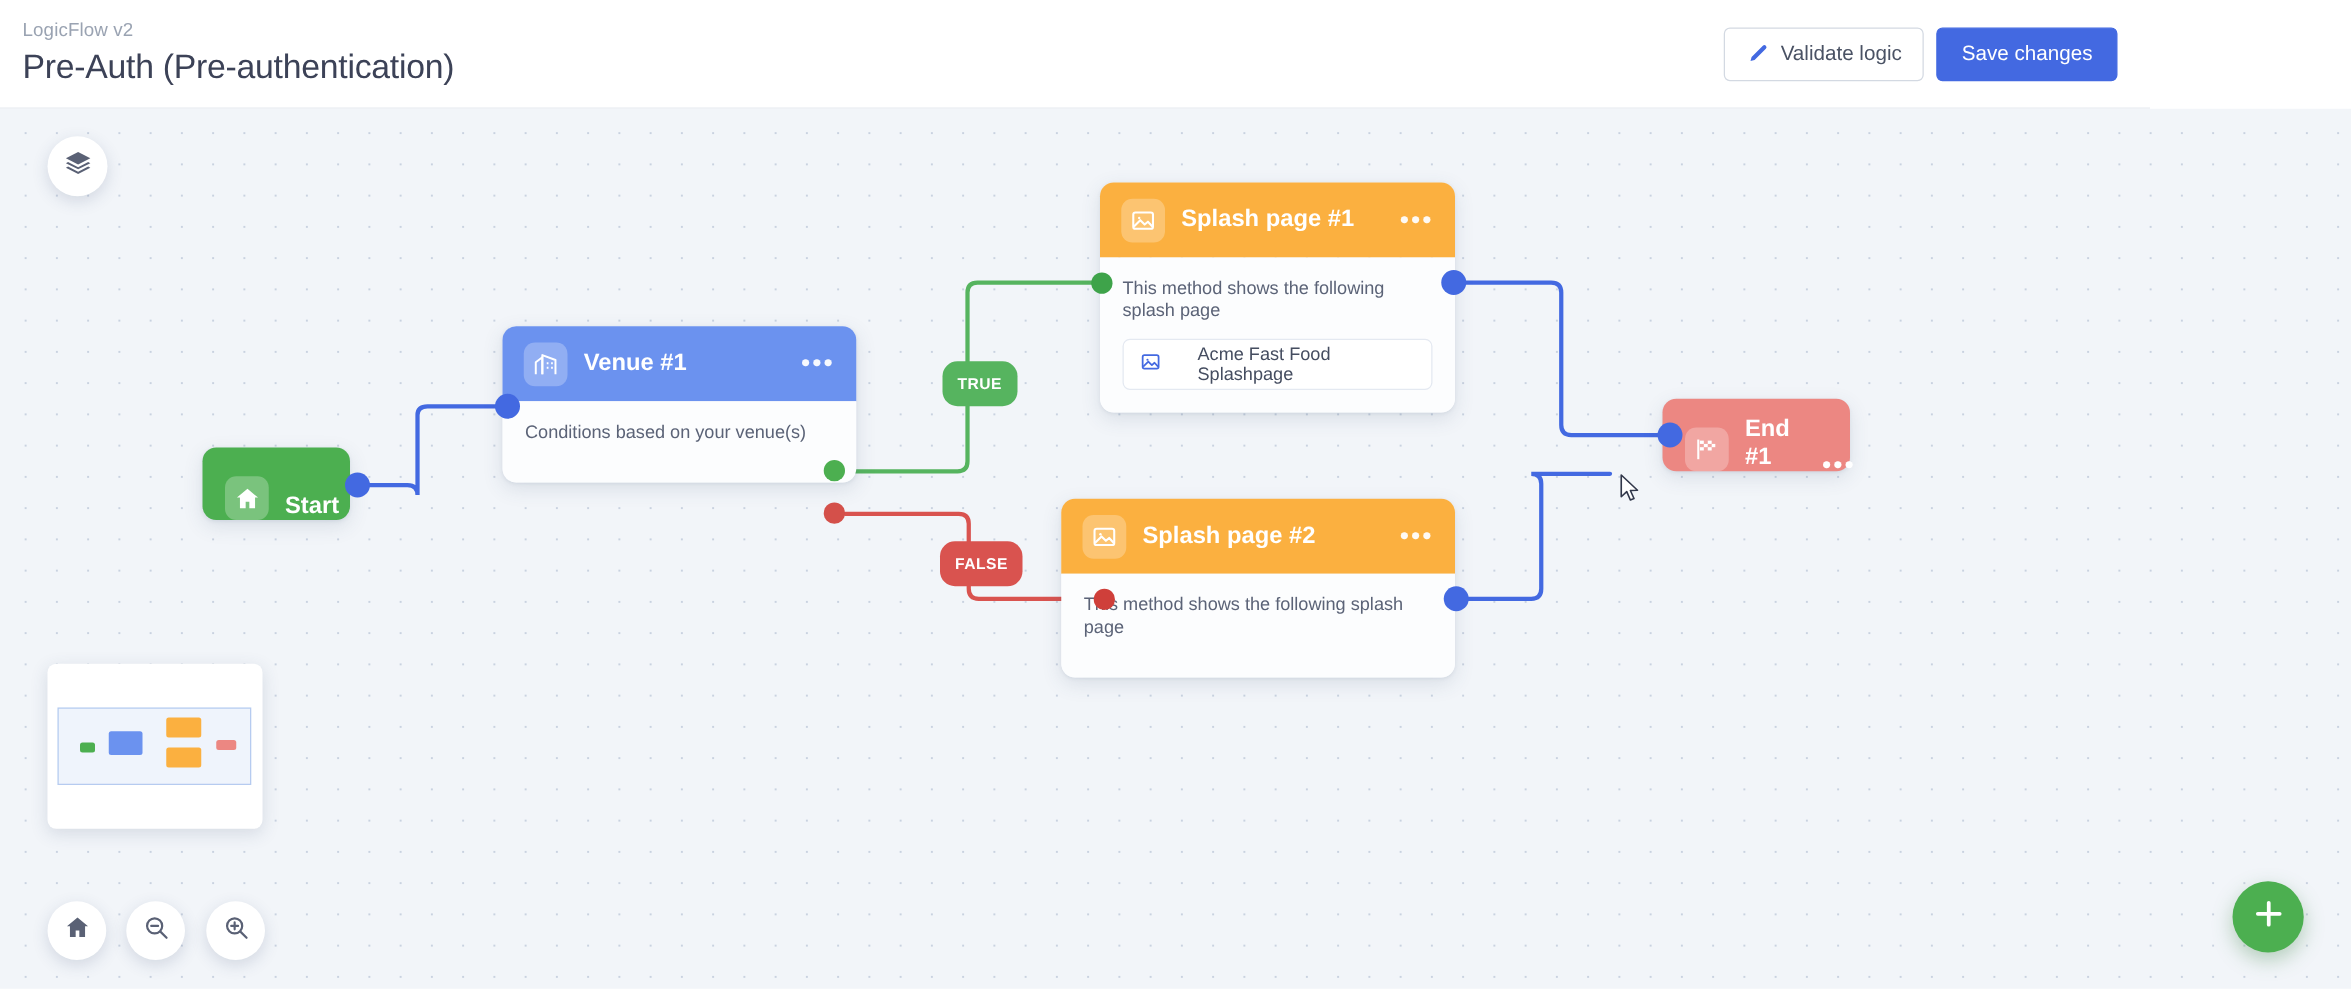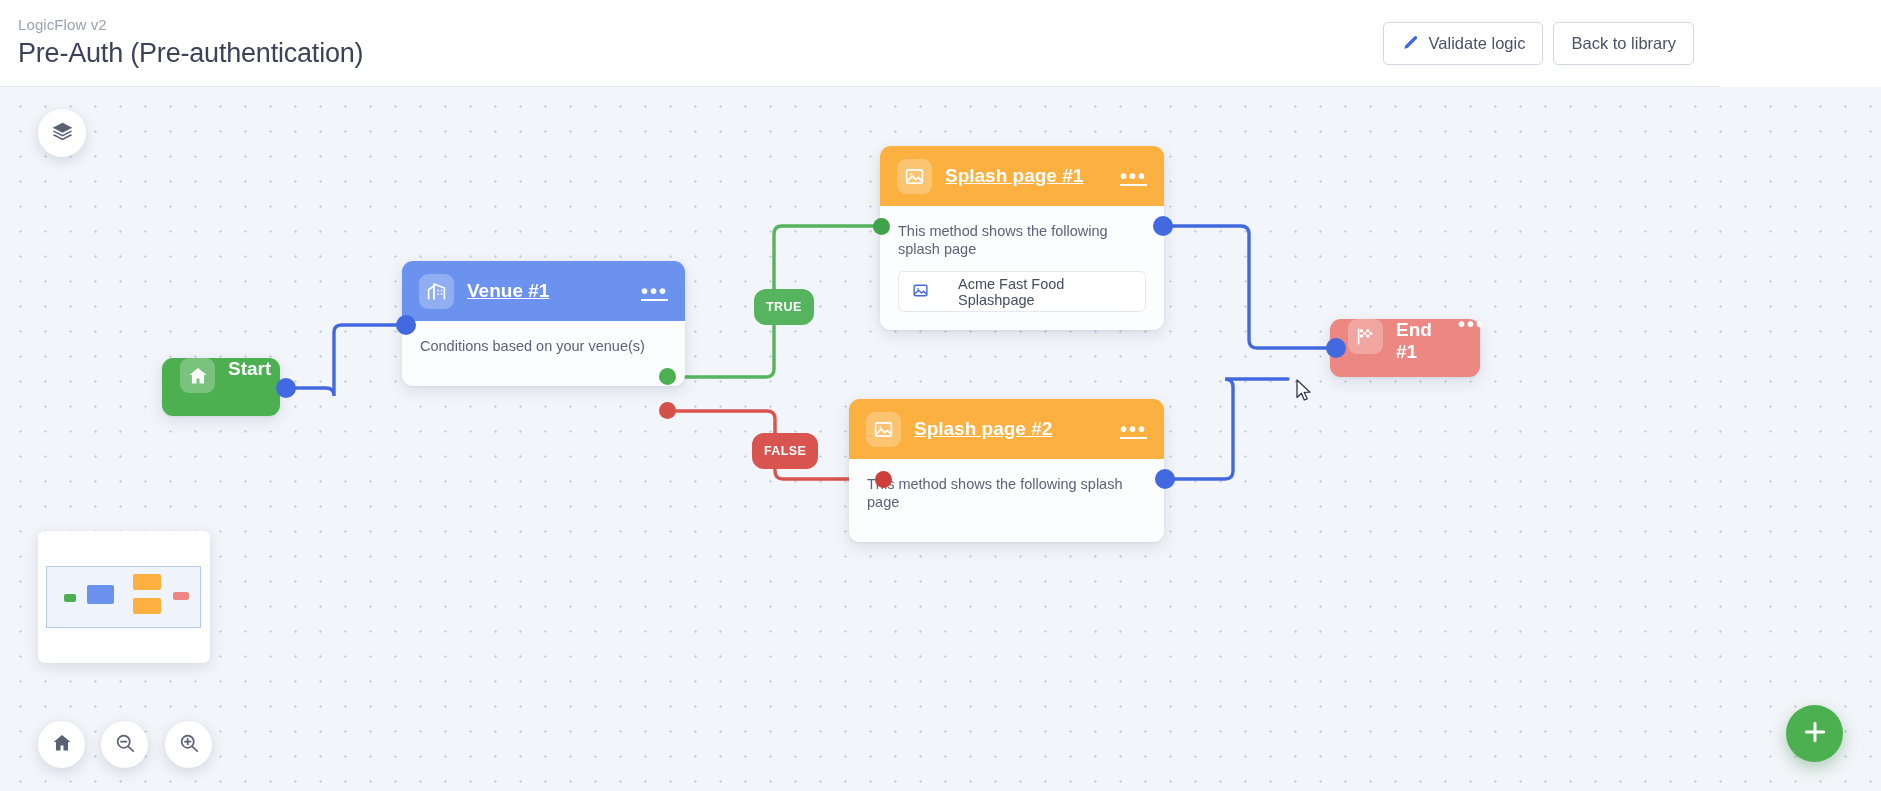--- a/index.html
+++ b/index.html
@@ -47,21 +47,21 @@
   }
   .edges { position: absolute; inset: 0; width: 1881px; height: 704px; }
 
   
   .node { position: absolute; border-radius: 11px; }
   .node-shadow { box-shadow: 0 5px 16px rgba(54,74,110,.13), 0 1px 3px rgba(54,74,110,.08); }
 
   .node-head {
     display: flex; align-items: center; gap: 13px;
     height: 60px; padding: 0 17px; border-radius: 11px 11px 0 0;
-    color: #fff; font-size: 19px; font-weight: bold; text-decoration: underline;
+    color: #fff; font-size: 19px; font-weight: bold;
   }
   .node-head .dots { margin-left: auto; letter-spacing: 2px; font-size: 20px; line-height: 10px; cursor: pointer; opacity: .95; }
   .icon-chip {
     width: 35px; height: 35px; border-radius: 9px;
     background: rgba(255,255,255,.26);
     display: flex; align-items: center; justify-content: center; flex: 0 0 35px;
   }
   .icon-chip svg { display: block; }
 
   .node-body { background: #fcfdfe; border-radius: 0 0 11px 11px; padding: 0 0 18px 0; }
@@ -69,21 +69,21 @@
   .node-row {
     margin: 0 18px; background: #fff; border: 1px solid #e4e9f1; border-radius: 6px;
     min-height: 41px; display: flex; align-items: center; gap: 29px; padding: 0 13px;
     font-size: 14.5px; color: #454d60;
   }
   .node-row .row-ico { flex: 0 0 17px; display: block; }
   .node-row b { font-weight: bold; color: #3c4257; }
 
   
   .pill-node {
-    display: flex; align-items: flex-start; gap: 13px;
+    display: flex; align-items: flex-end; gap: 13px;
     height: 58px; padding: 0 18px; border-radius: 11px;
     color: #fff; font-size: 19px; font-weight: bold;
   }
   .pill-node .dots { margin-left: 13px; letter-spacing: 2px; font-size: 20px; line-height: 10px; cursor: pointer; }
 
   
   .port { position: absolute; border-radius: 50%; z-index: 6; cursor: crosshair; }
   .port-lg { width: 20px; height: 20px; }
   .port-sm { width: 17px; height: 17px; }
   .port-blue { background: #4369e1; }
@@ -138,22 +138,22 @@
   </div>
   <div class="header-actions">
     <div class="btn">
       <span>
         <svg class="validate-icon" viewBox="0 0 24 24" fill="none">
           <path d="M16.8 3.2a2.1 2.1 0 0 1 3 3L8.4 17.6l-4.1 1.1 1.1-4.1L16.8 3.2z" fill="#4369e1"></path>
         </svg>
       </span>
       <span>Validate logic</span>
     </div>
-    <div class="btn">
-      <span>Back to library</span>
+    <div class="btn btn-primary">
+      <span>Save changes</span>
     </div>
   </div>
 </div>
 
 <div class="canvas">
 
   <svg class="edges">
 
     <path d="M 286 301 L 326 301 Q 334 301 334 309 L 334 245 Q 334 238 342 238 L 406 238" fill="none" stroke="#4369e1" stroke-width="3.4" stroke-linecap="round"></path>
 

